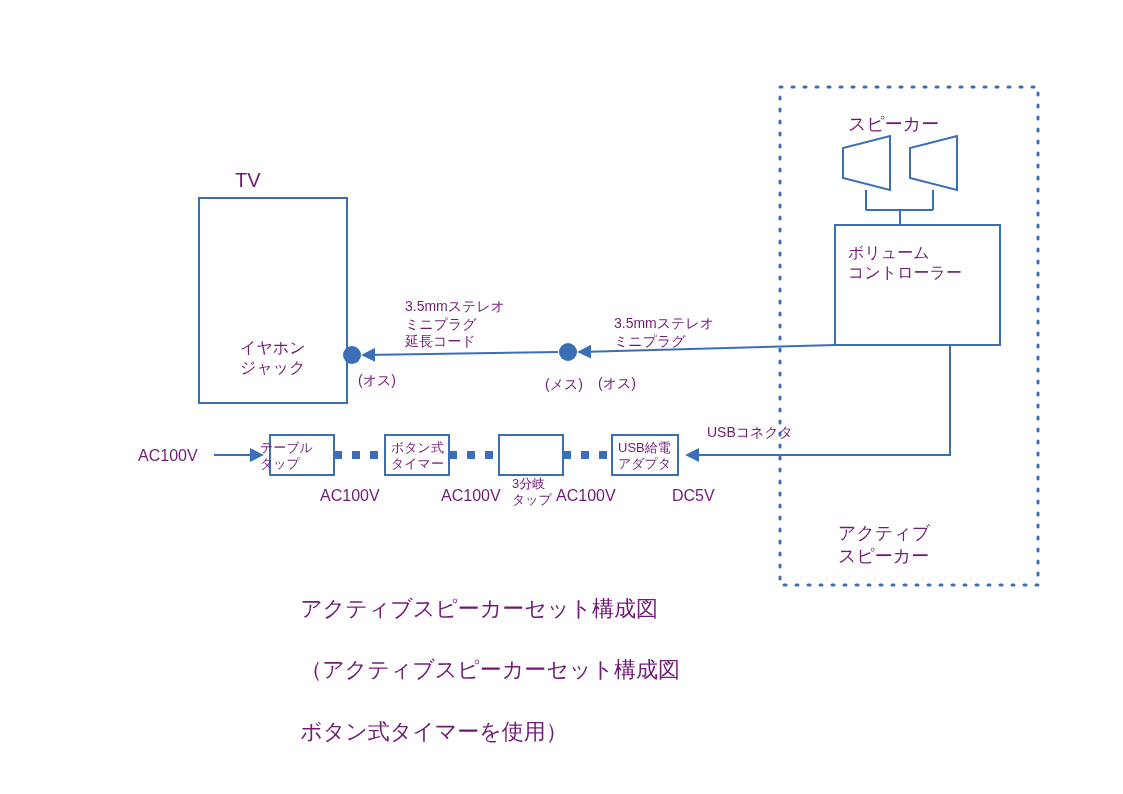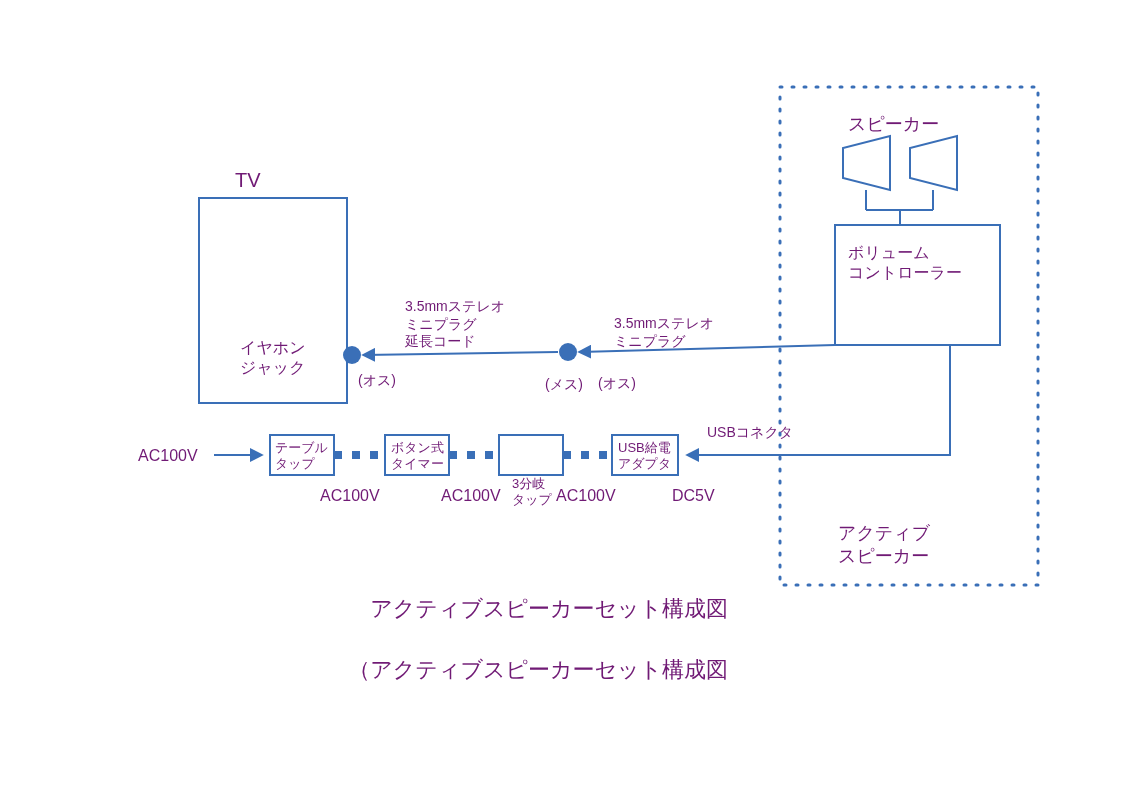--- a/index.html
+++ b/index.html
@@ -19,21 +19,21 @@
     font-size: 16px;
     line-height: 1.25;
     white-space: pre;
     color: #701a75;
   }
   .small {
     font-size: 14px;
   }
   .title {
     font-size: 22px;
-    text-align: right;
+    text-align: left;
     line-height: 1.4;
   }
   .box-label {
     font-size: 13px;
     line-height: 1.2;
   }
 </style>
 </head>
 <body>
 
@@ -96,32 +96,33 @@
 延長コード</div>
 <div class="label small" style="left:614px; top:315px;">3.5mmステレオ
 ミニプラグ</div>
 
 <div class="label small" style="left:358px; top:372px;">(オス)</div>
 <div class="label small" style="left:545px; top:376px;">(メス)</div>
 <div class="label small" style="left:598px; top:375px;">(オス)</div>
 
 <div class="label" style="left:138px; top:446px;">AC100V</div>
 
-<div class="label box-label" style="left:275px; top:440px;">テーブル
+<div class="label box-label" style="left:260px; top:440px;">テーブル
 タップ</div>
 <div class="label box-label" style="left:391px; top:440px;">ボタン式
 タイマー</div>
 <div class="label box-label" style="left:512px; top:440px;margin-top:36px;">3分岐
 タップ</div>
 <div class="label box-label" style="left:618px; top:440px;">USB給電
 アダプタ</div>
 
 <div class="label small" style="left:707px; top:424px;">USBコネクタ</div>
 
 <div class="label" style="left:320px; top:486px;">AC100V</div>
 <div class="label" style="left:441px; top:486px;">AC100V</div>
 <div class="label" style="left:556px; top:486px;">AC100V</div>
 <div class="label" style="left:672px; top:486px;text-align:right;">DC5V</div>
 
 <div class="label title" style="left:288px; top:563px; width:440px;">
   <span>アクティブスピーカーセット構成図</span><br>
   <span>（アクティブスピーカーセット構成図</span><br>
+  <span>ボタン式タイマーを使用）</span>
 </div>
 
 </body></html>

